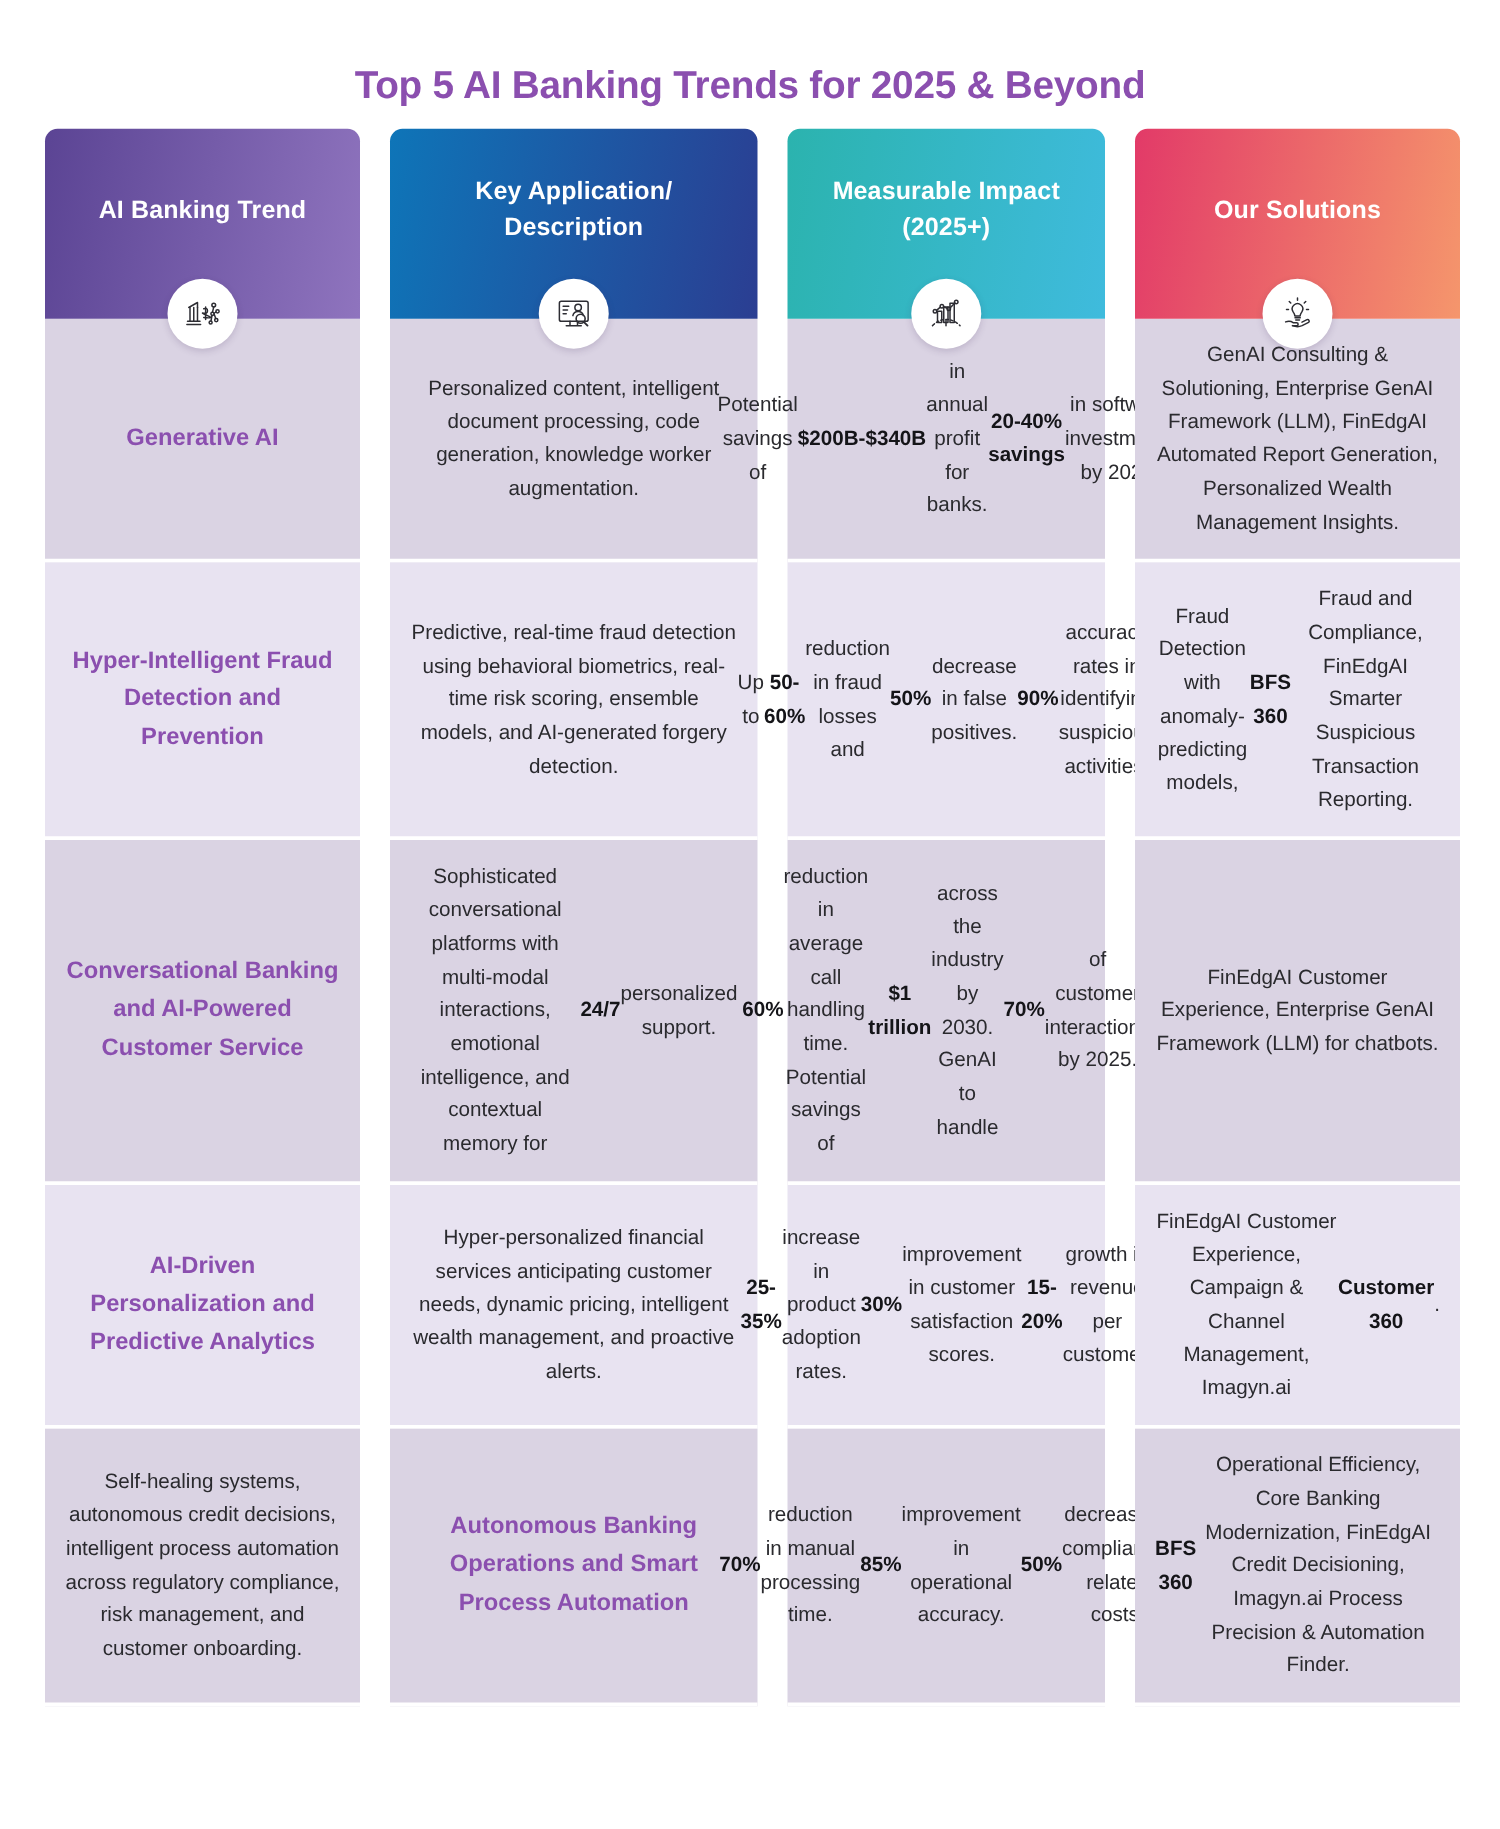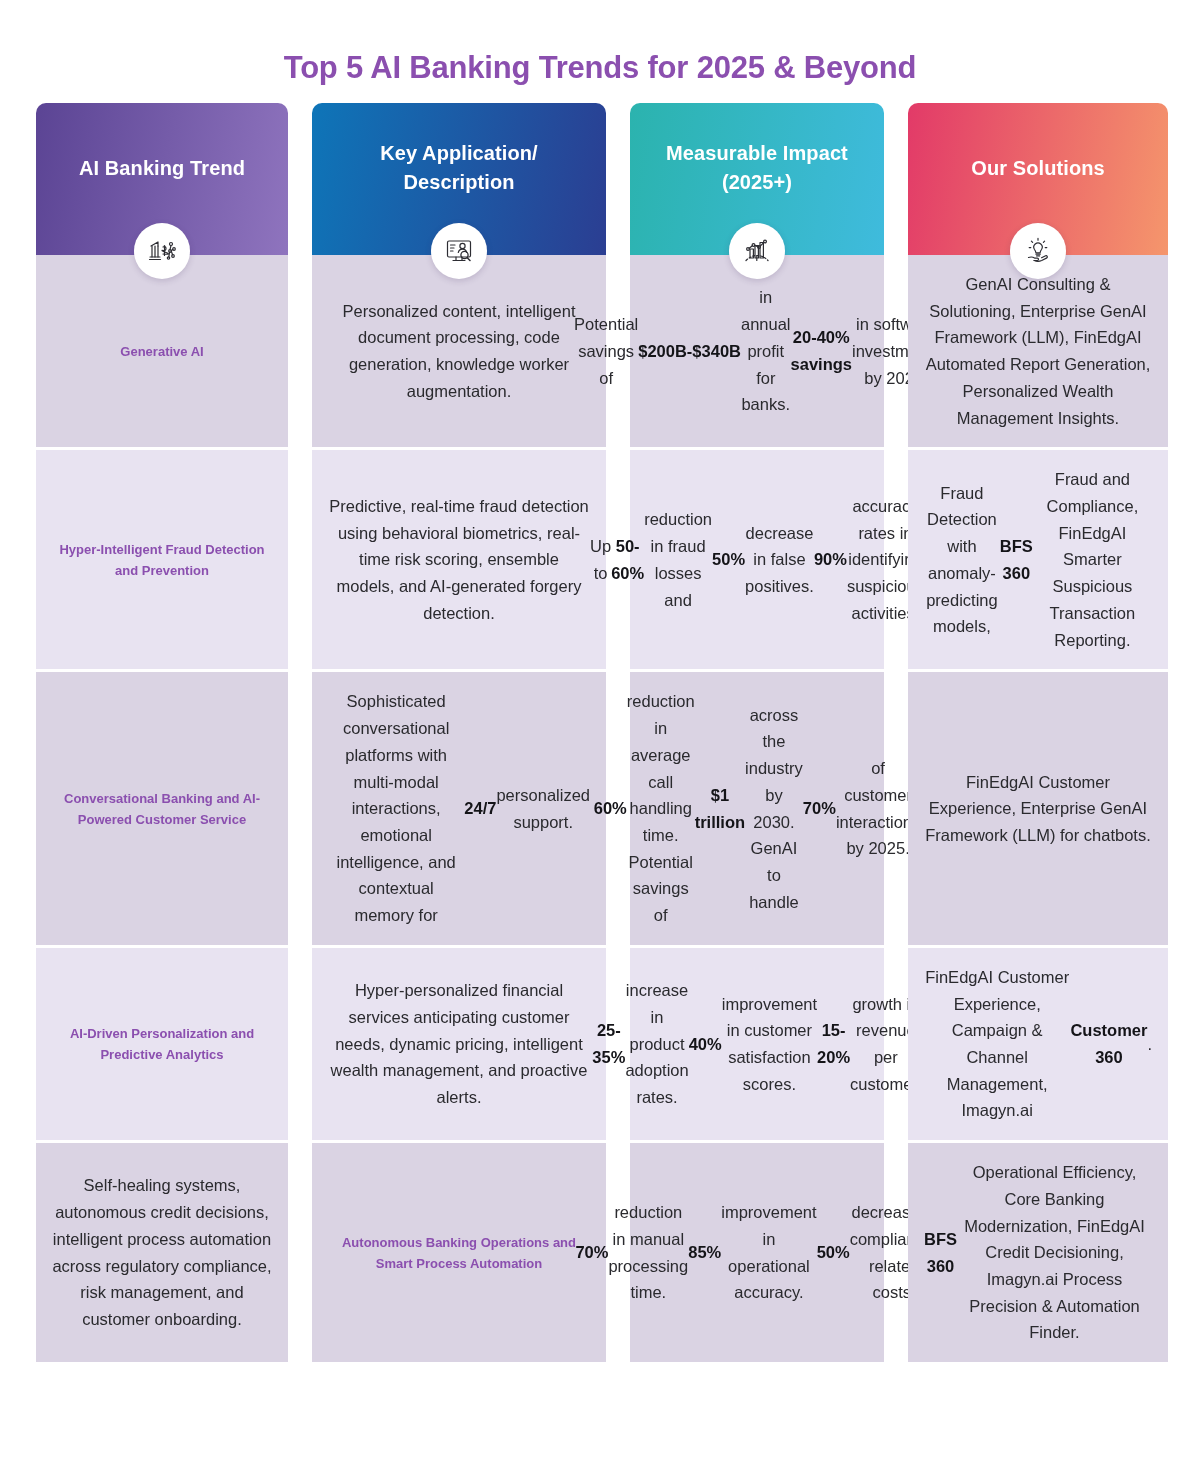--- a/index.html
+++ b/index.html
@@ -94,21 +94,21 @@
     line-height: 1.62;
     color: #2A2A2E;
     border-bottom: 3px solid #ffffff;
   }
   .cell.dark  { background: #DAD3E3; }
   .cell.light { background: #E8E3F1; }
 
   .cell.trend {
     color: #8B4FAF;
     font-weight: bold;
-    font-size: 13px;
+    font-size: 19px;
     line-height: 1.62;
   }
   .cell b { font-weight: bold; color: #141418; }
 </style>
 </head>
 <body>
 
 <div class="page">
 
   <h1 class="title">Top 5 AI Banking Trends for 2025 &amp; Beyond</h1>
@@ -187,20 +187,20 @@
       <div class="cell light trend">Hyper-Intelligent Fraud Detection and Prevention</div>
       <div class="cell light">Predictive, real-time fraud detection using behavioral biometrics, real-time risk scoring, ensemble models, and AI-generated forgery detection.</div>
       <div class="cell light">Up to <b>50-60%</b> reduction in fraud losses and <b>50%</b> decrease in false positives. <b>90%</b> accuracy rates in identifying suspicious activities.</div>
       <div class="cell light">Fraud Detection with anomaly-predicting models, <b>BFS 360</b> Fraud and Compliance, FinEdgAI Smarter Suspicious Transaction Reporting.</div>
       <div class="cell dark trend">Conversational Banking and AI-Powered Customer Service</div>
       <div class="cell dark">Sophisticated conversational platforms with multi-modal interactions, emotional intelligence, and contextual memory for <b>24/7</b> personalized support.</div>
       <div class="cell dark"><b>60%</b> reduction in average call handling time. Potential savings of <b>$1 trillion</b> across the industry by 2030. GenAI to handle <b>70%</b> of customer interactions by 2025.</div>
       <div class="cell dark">FinEdgAI Customer Experience, Enterprise GenAI Framework (LLM) for chatbots.</div>
       <div class="cell light trend">AI-Driven Personalization and Predictive Analytics</div>
       <div class="cell light">Hyper-personalized financial services anticipating customer needs, dynamic pricing, intelligent wealth management, and proactive alerts.</div>
-      <div class="cell light"><b>25-35%</b> increase in product adoption rates. <b>40%</b> improvement in customer satisfaction scores. <b>15-20%</b> growth in revenue per customer.</div>
+      <div class="cell light"><b>25-35%</b> increase in product adoption rates. <b>30%</b> improvement in customer satisfaction scores. <b>15-20%</b> growth in revenue per customer.</div>
       <div class="cell light">FinEdgAI Customer Experience, Campaign &amp; Channel Management, Imagyn.ai <b>Customer 360</b>.</div>
       <div class="cell dark">Self-healing systems, autonomous credit decisions, intelligent process automation across regulatory compliance, risk management, and customer onboarding.</div>
       <div class="cell dark trend">Autonomous Banking Operations and Smart Process Automation</div>
       <div class="cell dark"><b>70%</b> reduction in manual processing time. <b>85%</b> improvement in operational accuracy. <b>50%</b> decrease in compliance-related costs.</div>
       <div class="cell dark"><b>BFS 360</b> Operational Efficiency, Core Banking Modernization, FinEdgAI Credit Decisioning, Imagyn.ai Process Precision &amp; Automation Finder.</div>
   </div>
 </div>
 
 </body></html>

